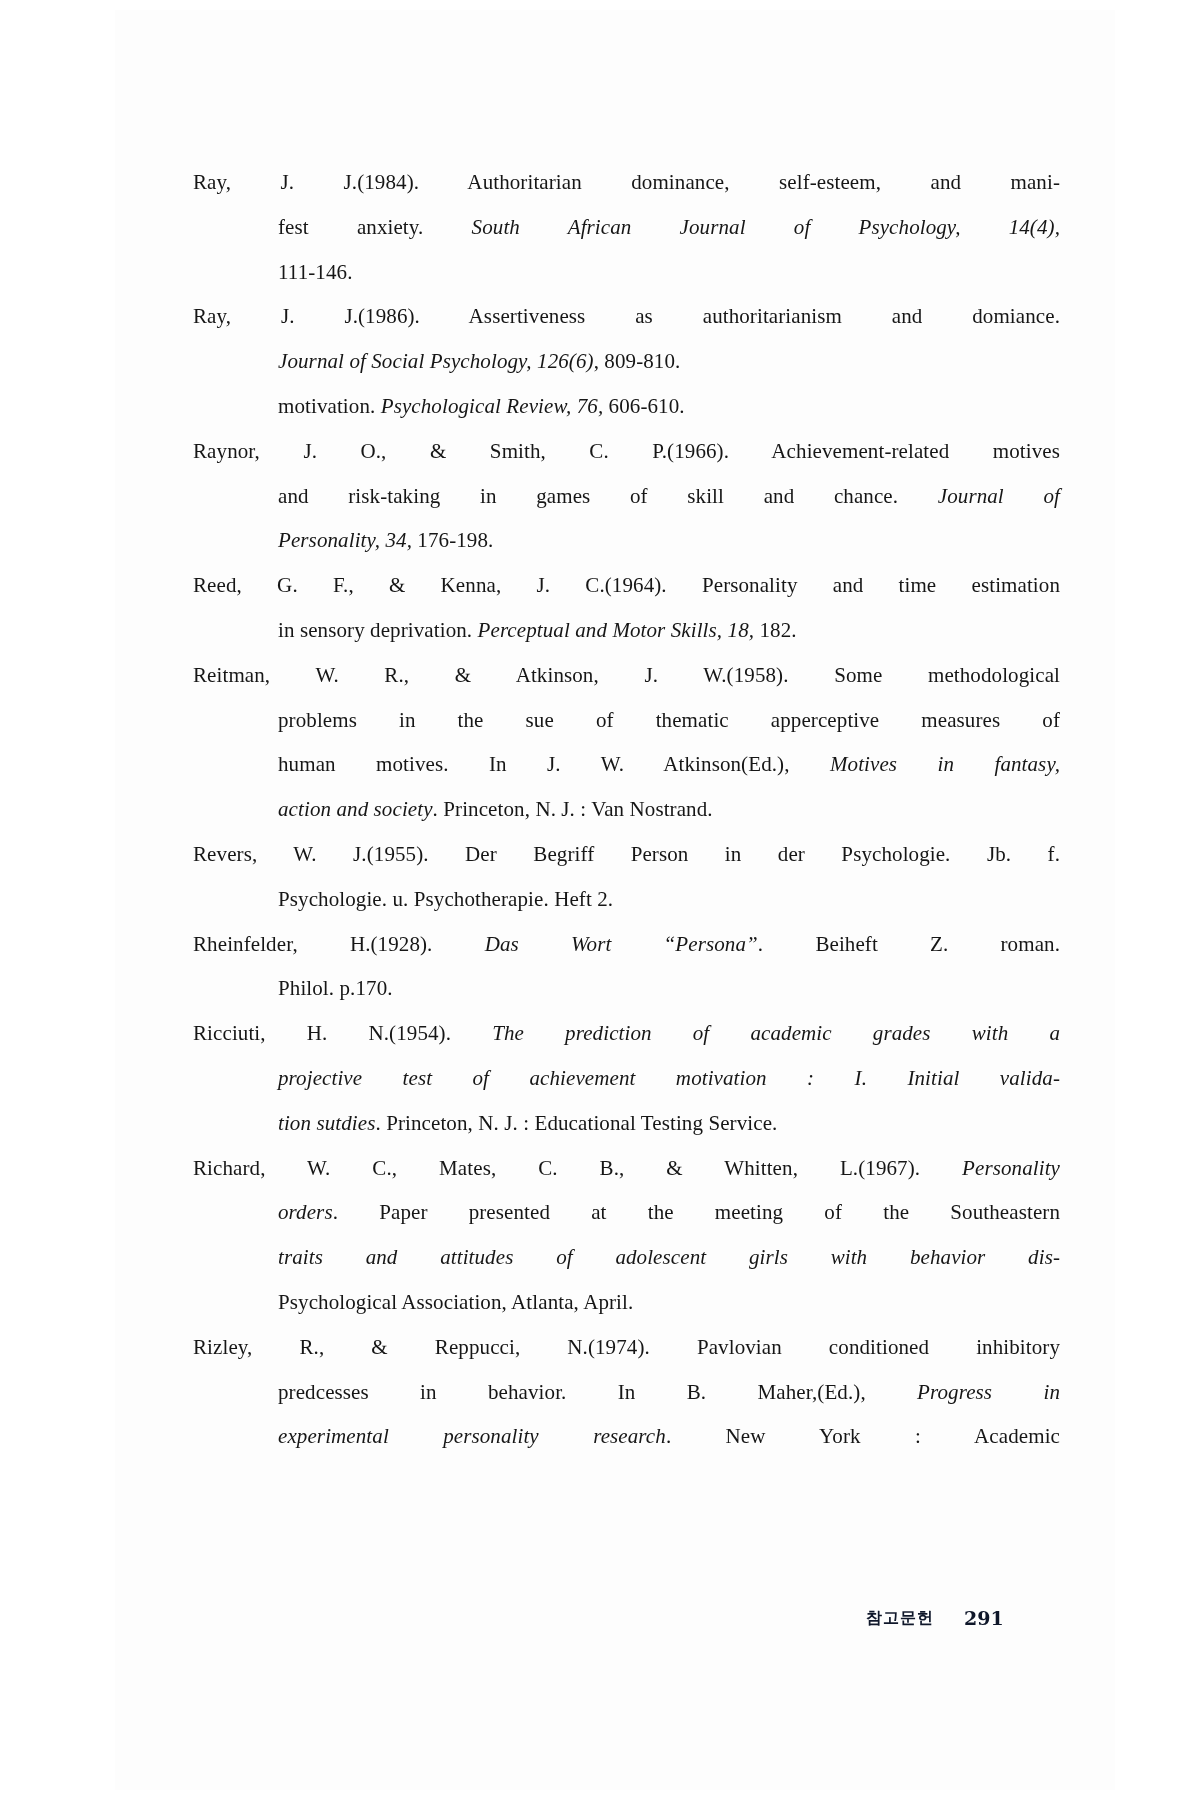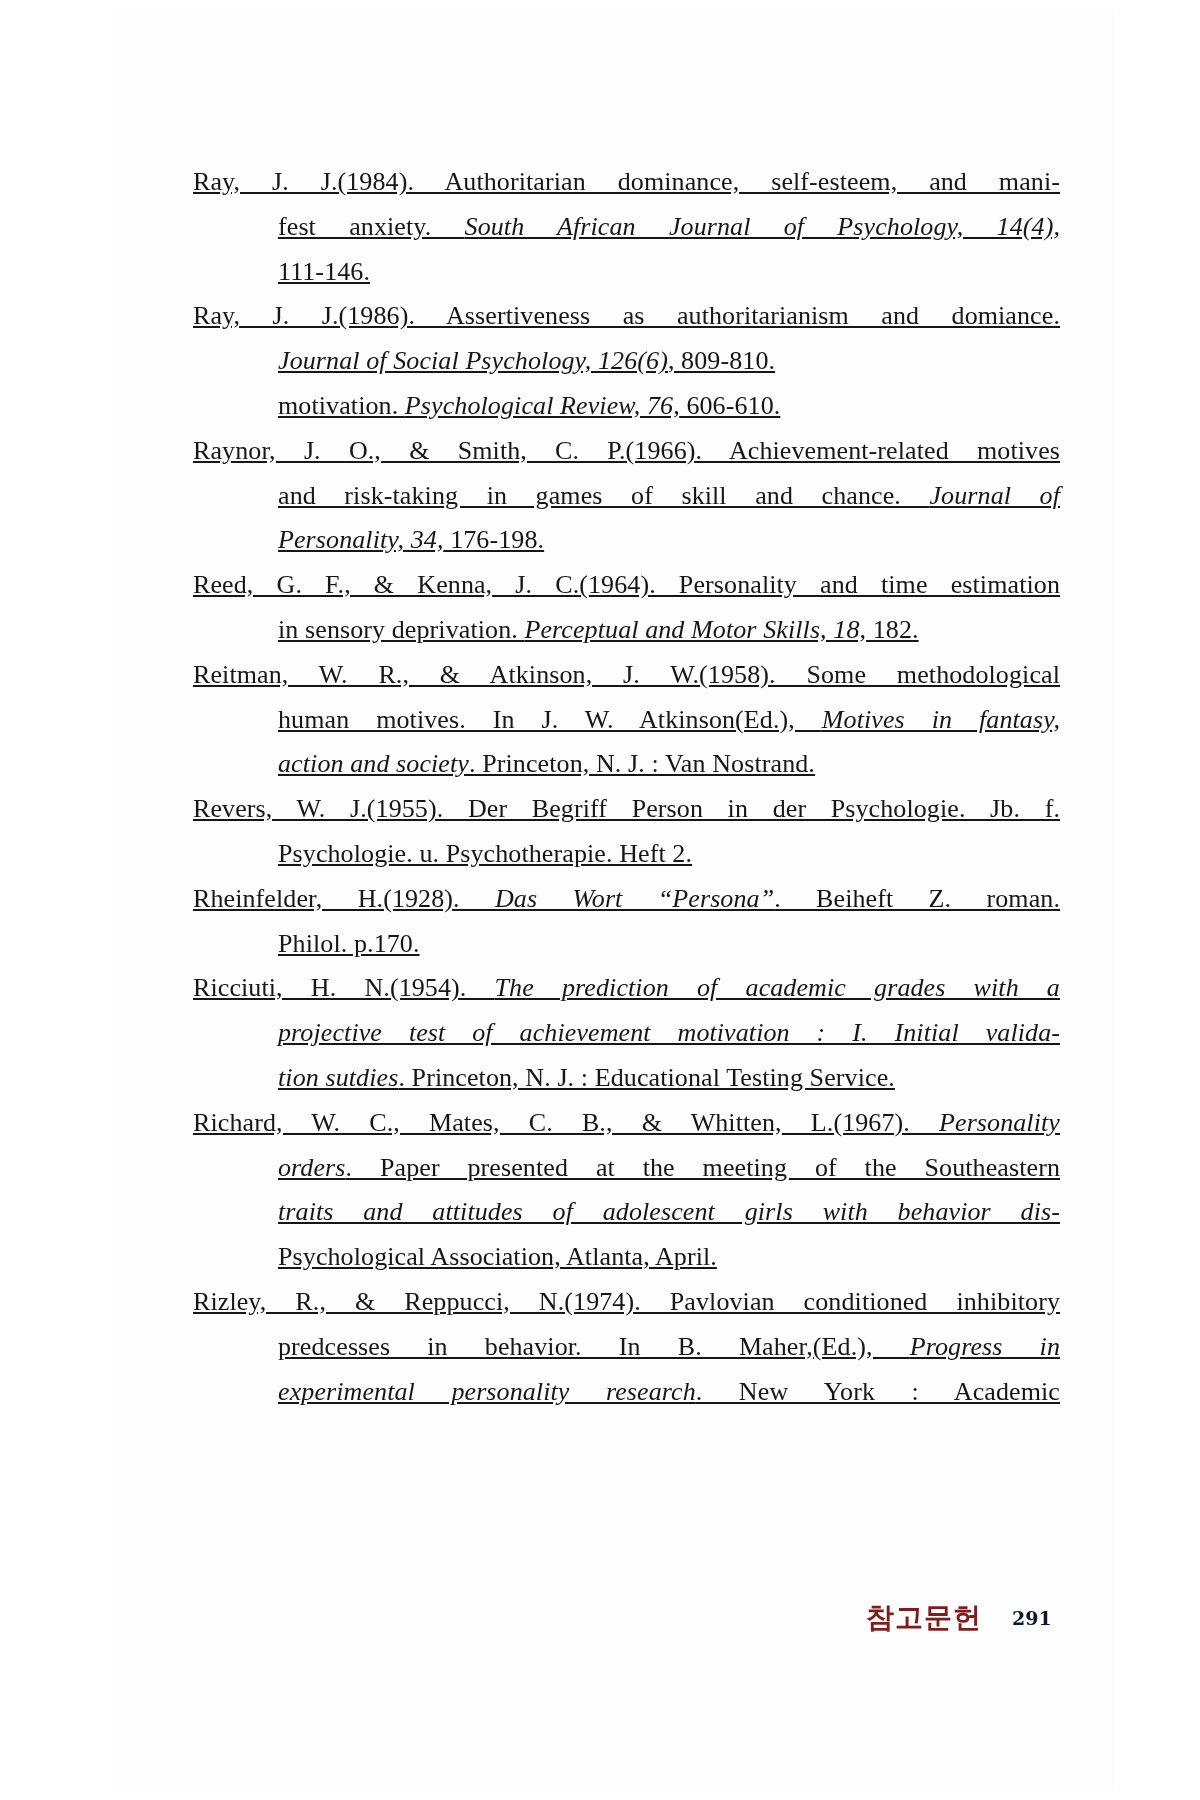--- a/index.html
+++ b/index.html
@@ -21,46 +21,45 @@
     position: absolute;
     left: 193px;
     top: 160px;
     width: 867px;
   }
   .ref { margin: 0; padding: 0; }
   .line {
     display: block;
     height: 44.8px;
     line-height: 44.8px;
-    font-size: 26px;
+    font-size: 21px;
     white-space: nowrap;
     text-align: justify;
     text-align-last: justify;
     letter-spacing: 0.1px;
-    text-decoration: underline;
   }
   .line.indent { padding-left: 85px; }
   .line.last { text-align-last: left; }
   .it { font-style: italic; }
   .footer {
     position: absolute;
     left: 866px;
     top: 1600px;
     height: 36px;
     display: flex;
     align-items: center;
     gap: 30px;
     white-space: nowrap;
   }
   .running-head {
     font-family: "DejaVu Sans", sans-serif;
     font-weight: bold;
-    font-size: 28px;
+    font-size: 16px;
     letter-spacing: 1px;
-    color: #7f1d1d;
+    color: #0f172a;
   }
   .page-num {
     font-family: "DejaVu Serif", serif;
     font-weight: bold;
     font-size: 19px;
     color: #0f172a;
   }
 </style>
 </head>
 <body>
@@ -84,20 +83,21 @@
       <span class="line"><span>Raynor, J. O., &amp; Smith, C. P.(1966). Achievement-related motives</span></span>
       <span class="line indent"><span>and risk-taking in games of skill and chance. </span><span class="it">Journal of</span></span>
       <span class="line indent last"><span class="it">Personality, 34,</span><span> 176-198.</span></span>
     </div>
     <div class="ref">
       <span class="line"><span>Reed, G. F., &amp; Kenna, J. C.(1964). Personality and time estimation</span></span>
       <span class="line indent last"><span>in sensory deprivation. </span><span class="it">Perceptual and Motor Skills, 18,</span><span> 182.</span></span>
     </div>
     <div class="ref">
       <span class="line"><span>Reitman, W. R., &amp; Atkinson, J. W.(1958). Some methodological</span></span>
+      <span class="line indent"><span>problems in the sue of thematic apperceptive measures of</span></span>
       <span class="line indent"><span>human motives. In J. W. Atkinson(Ed.), </span><span class="it">Motives in fantasy,</span></span>
       <span class="line indent last"><span class="it">action and society</span><span>. Princeton, N. J. : Van Nostrand.</span></span>
     </div>
     <div class="ref">
       <span class="line"><span>Revers, W. J.(1955). Der Begriff Person in der Psychologie. Jb. f.</span></span>
       <span class="line indent last"><span>Psychologie. u. Psychotherapie. Heft 2.</span></span>
     </div>
     <div class="ref">
       <span class="line"><span>Rheinfelder, H.(1928). </span><span class="it">Das Wort “Persona”</span><span>. Beiheft Z. roman.</span></span>
       <span class="line indent last"><span>Philol. p.170.</span></span>

